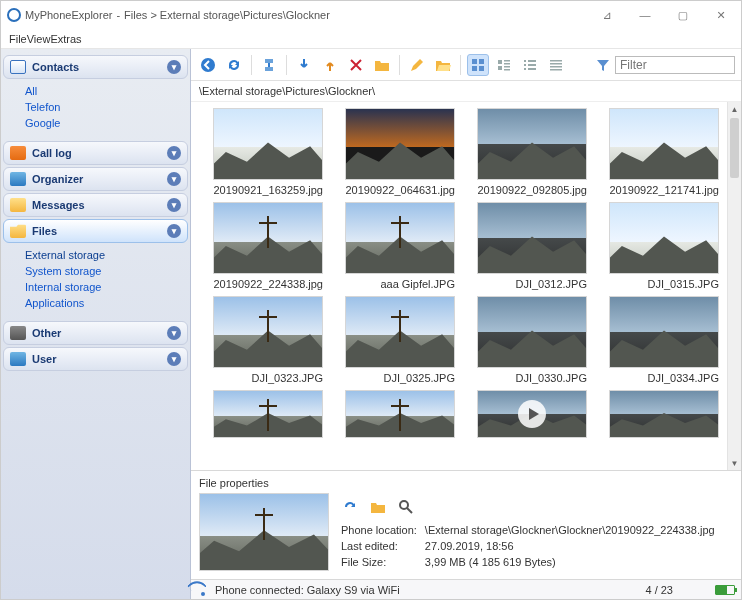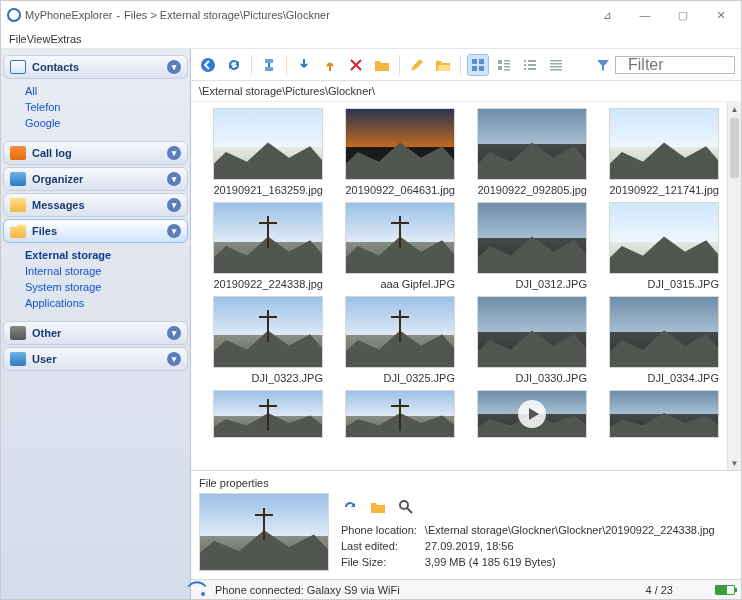--- a/index.html
+++ b/index.html
@@ -12,35 +12,35 @@
 .menubar{height:20px;display:flex;align-items:center;padding:0 8px;color:#333;background:#fff;border-bottom:1px solid #e6e6e6}
 .body{flex:1;display:flex;min-height:0}
 .sidebar{width:190px;background:linear-gradient(#e8ecf2,#d5dceb);border-right:1px solid #b9c2d6;padding:6px 2px;overflow:hidden}
 .cat{margin-bottom:2px}
 .cat-h{height:24px;display:flex;align-items:center;gap:6px;padding:0 6px;background:linear-gradient(#f6f8fc,#dce3f0);border:1px solid #c6cee0;border-radius:6px;color:#1a3a73;font-weight:bold}
 .cat-h.sel{background:linear-gradient(#fff,#cfe3fb);border-color:#9cc0ea}
 .cat-h .chev{margin-left:auto;width:14px;height:14px;border-radius:50%;background:#5c7db8;display:flex;align-items:center;justify-content:center;color:#fff;font-size:9px}
 .cat-h .ico{width:16px;height:14px}
 .cat-body{padding:4px 6px 8px 20px}
 .cat-body div{padding:2px 2px;color:#1155cc;cursor:default}
-.cat-body .sel{color:#0b3e90;font-weight:bold}
+.cat-body .sel{color:#0b3e90;font-weight:normal}
 .ic-folder{background:linear-gradient(#ffe08a,#f4b63f);clip-path:polygon(0 20%,40% 20%,50% 5%,100% 5%,100% 100%,0 100%);border-radius:2px}
 .ic-phone{background:linear-gradient(#f78d3c,#e56b12);border-radius:2px}
 .ic-book{background:linear-gradient(#6fb5e4,#2b79c1);border-radius:2px}
 .ic-env{background:linear-gradient(#ffe08a,#f4b63f);border-radius:2px}
 .ic-wrench{background:linear-gradient(#888,#555);border-radius:2px}
 .ic-user{background:linear-gradient(#6fb5e4,#2b79c1);border-radius:2px}
 .ic-card{background:linear-gradient(#fff,#d7e4f6);border:1px solid #3a72be;border-radius:2px}
 .main{flex:1;display:flex;flex-direction:column;min-width:0;background:#fff}
 .toolbar{height:32px;display:flex;align-items:center;gap:4px;padding:0 6px;border-bottom:1px solid #e0e0e0}
 .tbtn{width:22px;height:22px;display:flex;align-items:center;justify-content:center;border-radius:3px}
 .sep{width:1px;height:20px;background:#ddd;margin:0 2px}
 .sp{flex:1}
 .filter{display:flex;align-items:center;gap:4px}
-.filter input{width:120px;height:18px;border:1px solid #bbb;padding:0 12px;font-size:16px}
+.filter input{width:120px;height:18px;border:1px solid #bbb;padding:0 4px;font-size:12px}
 .svg{width:16px;height:16px}
 .path{padding:4px 8px;color:#333;border-bottom:1px solid #eee}
 .grid-wrap{flex:1;overflow:hidden;position:relative}
 .grid{position:absolute;inset:0 14px 0 0;overflow:hidden;padding:6px 8px;display:grid;grid-template-columns:repeat(4,1fr);gap:6px 8px;align-content:start}
 .scrollbar{position:absolute;right:0;top:0;bottom:0;width:14px;background:#f0f0f0;border-left:1px solid #e3e3e3}
 .scrollbar .up,.scrollbar .dn{height:14px;display:flex;align-items:center;justify-content:center;color:#666;font-size:8px}
 .scrollbar .thumb{position:absolute;left:2px;right:2px;top:16px;height:60px;background:#cfcfcf;border-radius:2px}
 .cell{display:flex;flex-direction:column;align-items:flex-end;gap:4px}
 .thumb-img{width:110px;height:72px;border:1px solid #d6d6d6;background:#888;position:relative;overflow:hidden}
 .sky{position:absolute;inset:0;background:linear-gradient(#9cc1e8,#dfeaf6 55%,#8a8f86 55%,#5c6058)}
@@ -130,22 +130,22 @@
         </div>
       </div>
     <div class="cat">
       <div class="cat-h sel">
           <span class="ico ic-folder"></span>
           <span>Files</span>
           <span class="chev">▾</span>
         </div>
       <div class="cat-body">
         <div class="sel">External storage</div>
+        <div>System storage</div>
         <div>Internal storage</div>
-        <div>System storage</div>
         <div>Applications</div>
       </div>
     </div>
     <div class="cat">
         <div class="cat-h">
           <span class="ico ic-wrench"></span>
           <span>Other</span>
           <span class="chev">▾</span>
         </div>
       </div>

